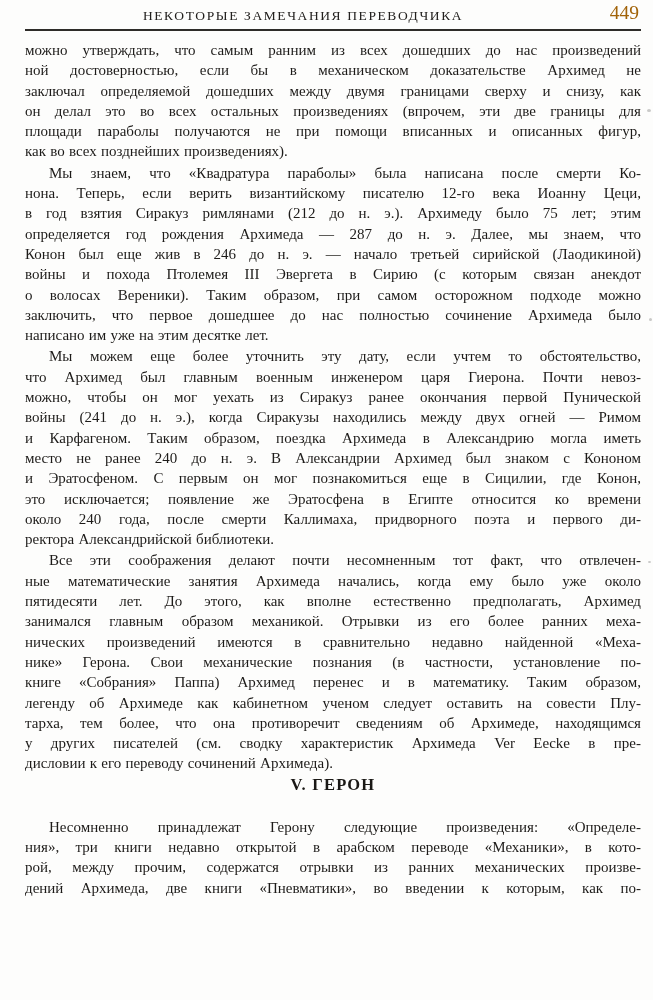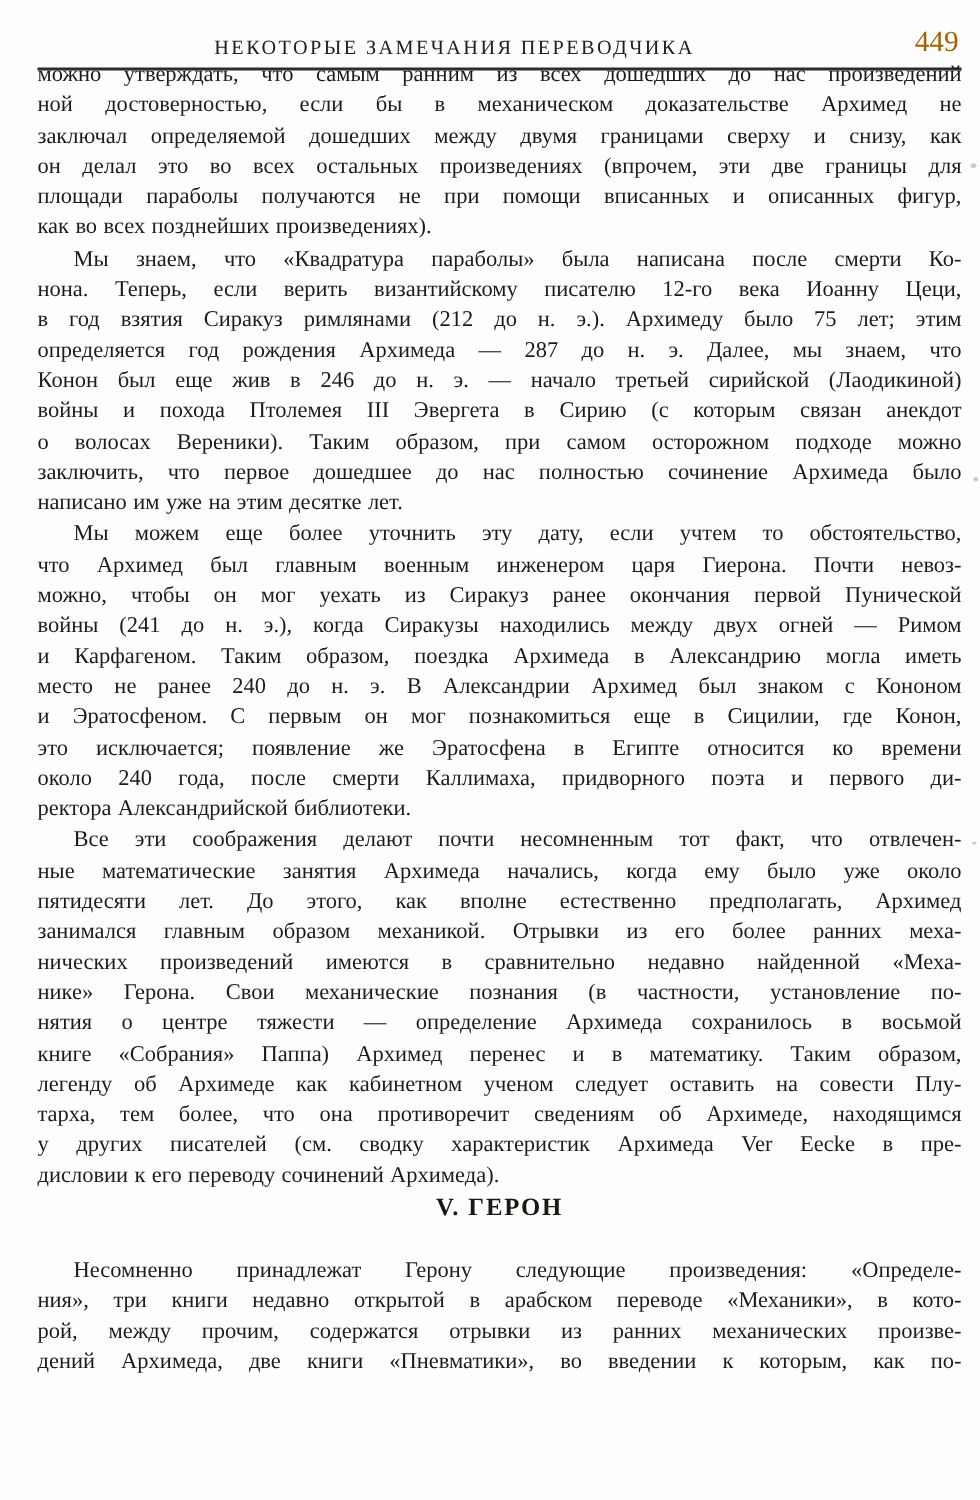--- a/index.html
+++ b/index.html
@@ -16,21 +16,20 @@
     font-family: "Liberation Serif", "DejaVu Serif", serif;
     color: #1d1b19;
   }
   
   .running-header {
     position: absolute;
     top: 0;
     left: 25px;
     width: 616px;
     height: 16px;
-    margin-top: 16px;
   }
   .header-title {
     position: absolute;
     top: 8px;
     left: 0;
     right: 60px;
     text-align: center;
     font-size: 13.5px;
     letter-spacing: 1.6px;
     color: #22201e;
@@ -137,21 +136,20 @@
         <div class="text-line">около 240 года, после смерти Каллимаха, придворного поэта и первого ди-</div>
         <div class="text-line">ректора Александрийской библиотеки.</div>
       </div>
       <div class="paragraph indent">
         <div class="text-line">Все эти соображения делают почти несомненным тот факт, что отвлечен-</div>
         <div class="text-line">ные математические занятия Архимеда начались, когда ему было уже около</div>
         <div class="text-line">пятидесяти лет. До этого, как вполне естественно предполагать, Архимед</div>
         <div class="text-line">занимался главным образом механикой. Отрывки из его более ранних меха-</div>
         <div class="text-line">нических произведений имеются в сравнительно недавно найденной «Меха-</div>
         <div class="text-line">нике» Герона. Свои механические познания (в частности, установление по-</div>
-        <div class="text-line">нятия о центре тяжести — определение Архимеда сохранилось в восьмой</div>
         <div class="text-line">книге «Собрания» Паппа) Архимед перенес и в математику. Таким образом,</div>
         <div class="text-line">легенду об Архимеде как кабинетном ученом следует оставить на совести Плу-</div>
         <div class="text-line">тарха, тем более, что она противоречит сведениям об Архимеде, находящимся</div>
         <div class="text-line">у других писателей (см. сводку характеристик Архимеда Ver Eecke в пре-</div>
         <div class="text-line">дисловии к его переводу сочинений Архимеда).</div>
       </div>
       <div class="section-heading">V. ГЕРОН</div>
       <div class="paragraph indent justify-last">
         <div class="text-line">Несомненно принадлежат Герону следующие произведения: «Определе-</div>
         <div class="text-line">ния», три книги недавно открытой в арабском переводе «Механики», в кото-</div>

